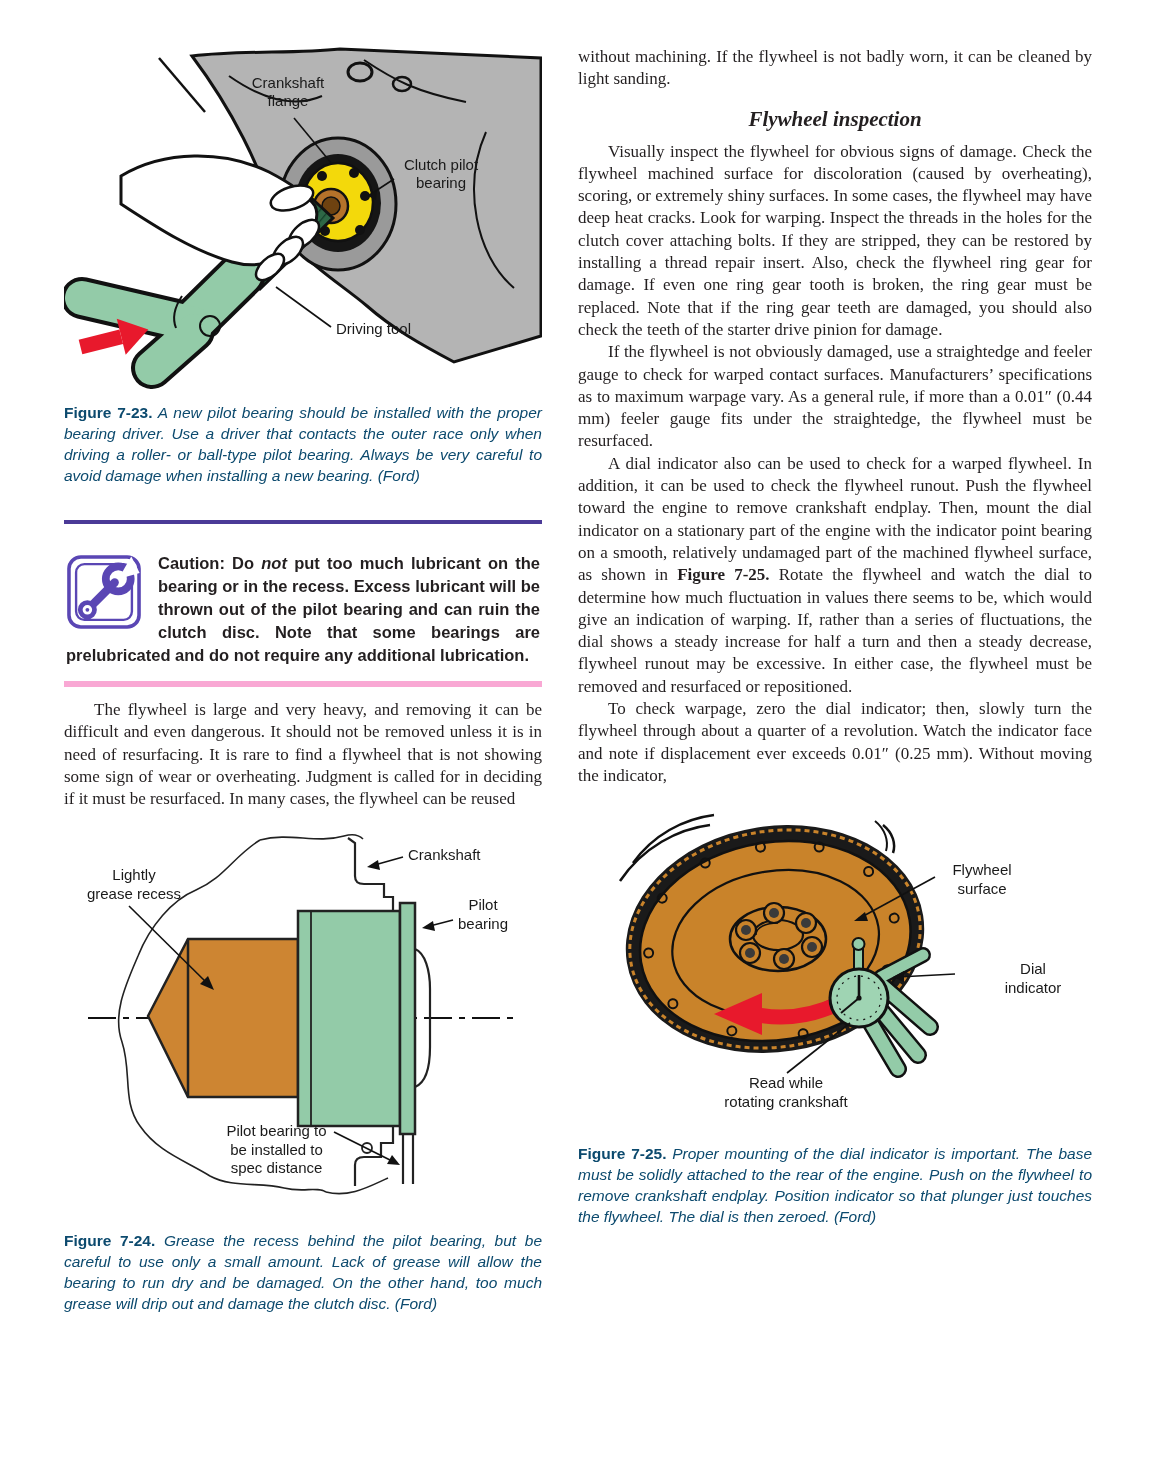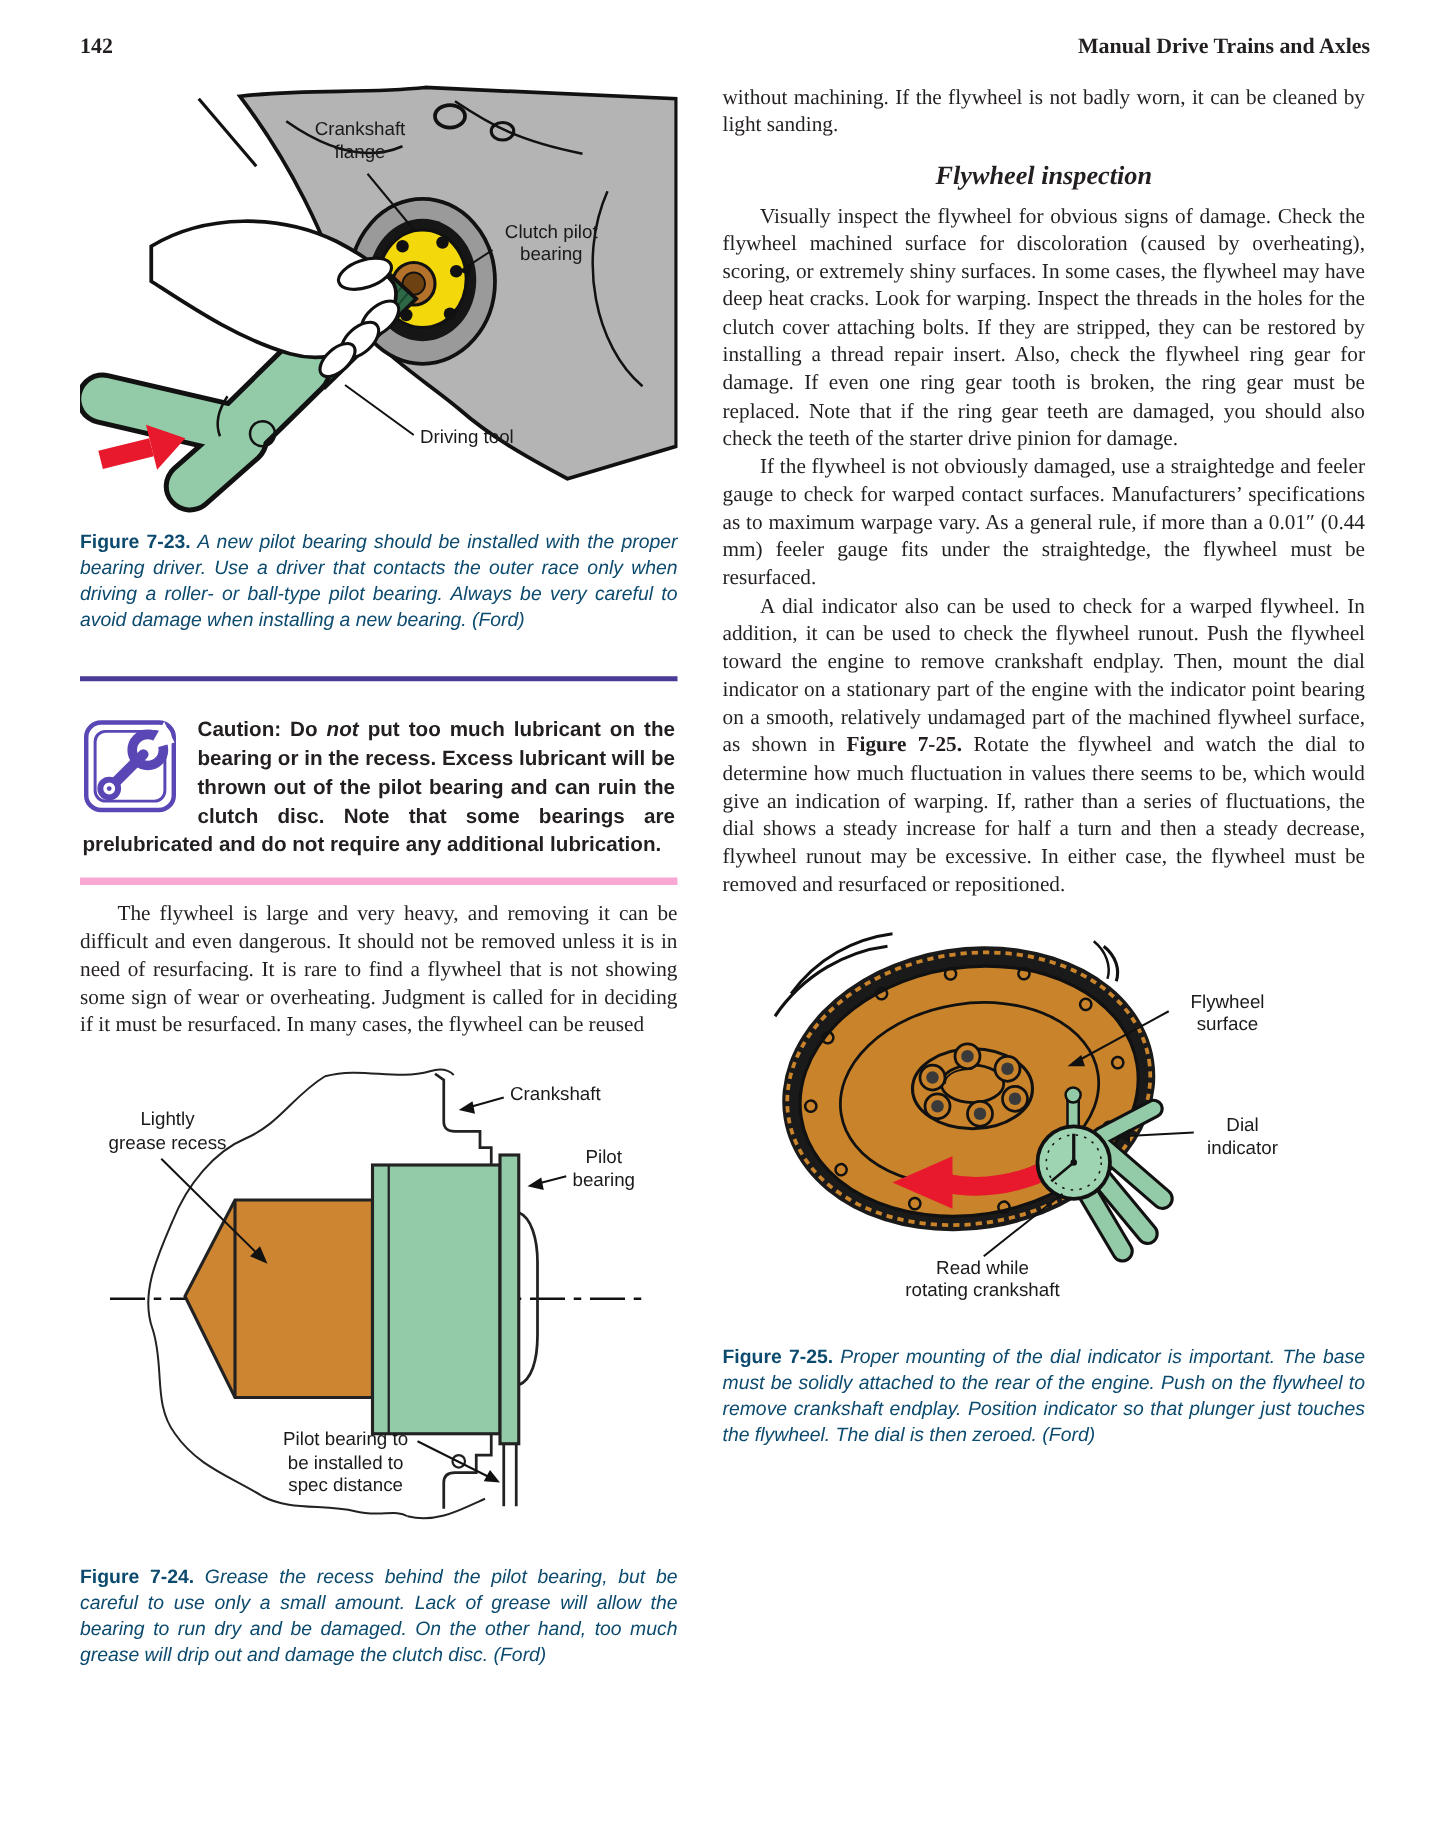--- a/index.html
+++ b/index.html
@@ -40,24 +40,20 @@
   .sub-heading { font-size:21px; font-weight:bold; font-style:italic;
     text-align:center; margin-top:16px; margin-bottom:9px; }
 
   svg { display:block; }
 </style>
 </head>
 <body>
 
 <div class="page">
 
-  <div class="header">
-    <span>142</span>
-    <span>Manual Drive Trains and Axles</span>
-  </div>
 
   <div class="columns">
 
     <div class="col-left">
 
       <div class="figure-wrap" style="width:478px;height:348px;margin-top:20px;">
         <svg width="478" height="348" viewBox="0 0 478 348">
           <defs>
             <pattern id="hatch" width="7" height="7" patternUnits="userSpaceOnUse" patternTransform="rotate(40)">
               <rect width="7" height="7" fill="#2e6846"></rect>
@@ -200,20 +196,21 @@
     <div class="col-right">
       <p class="body-text" style="margin-top:20px;">without machining. If the flywheel is not badly worn, it can be cleaned by light sanding.</p>
 
       <h2 class="sub-heading">Flywheel inspection</h2>
 
       <p class="body-text indent">Visually inspect the flywheel for obvious signs of damage. Check the flywheel machined surface for discoloration (caused by overheating), scoring, or extremely shiny surfaces. In some cases, the flywheel may have deep heat cracks. Look for warping. Inspect the threads in the holes for the clutch cover attaching bolts. If they are stripped, they can be restored by installing a thread repair insert. Also, check the flywheel ring gear for damage. If even one ring gear tooth is broken, the ring gear must be replaced. Note that if the ring gear teeth are damaged, you should also check the teeth of the starter drive pinion for damage.</p>
       <p class="body-text indent">If the flywheel is not obviously damaged, use a straightedge and feeler gauge to check for warped contact surfaces. Manufacturers’ specifications as to maximum warpage vary. As a general rule, if more than a 0.01″ (0.44 mm) feeler gauge fits under the straightedge, the flywheel must be resurfaced.</p>
       <p class="body-text indent">
         <span>A dial indicator also can be used to check for a warped flywheel. In addition, it can be used to check the flywheel runout. Push the flywheel toward the engine to remove crankshaft endplay. Then, mount the dial indicator on a stationary part of the engine with the indicator point bearing on a smooth, relatively undamaged part of the machined flywheel surface, as shown in </span><span class="figref">Figure 7-25.</span><span> Rotate the flywheel and watch the dial to determine how much fluctuation in values there seems to be, which would give an indication of warping. If, rather than a series of fluctuations, the dial shows a steady increase for half a turn and then a steady decrease, flywheel runout may be excessive. In either case, the flywheel must be removed and resurfaced or repositioned.</span>
       </p>
+      <p class="body-text indent">To check warpage, zero the dial indicator; then, slowly turn the flywheel through about a quarter of a revolution. Watch the indicator face and note if displacement ever exceeds 0.01″ (0.25 mm). Without moving the indicator,</p>
 
       <div class="figure-wrap" style="width:514px;height:322px;margin-top:10px;">
         <svg width="514" height="322" viewBox="0 0 514 322">
 
           <path d="M55,66 C75,38 105,22 136,18" fill="none" stroke="#111" stroke-width="2.5"></path>
           <path d="M42,84 C65,50 100,32 132,28" fill="none" stroke="#111" stroke-width="2.5"></path>
           <path d="M305,28 C315,36 318,47 315,56" fill="none" stroke="#111" stroke-width="2.5"></path>
           <path d="M297,24 C307,32 311,44 308,54" fill="none" stroke="#111" stroke-width="2"></path>
 
           <g transform="rotate(-9 197 142)">
@@ -276,21 +273,21 @@
           </g>
 
           <line x1="357" y1="80" x2="280" y2="122" stroke="#111" stroke-width="1.6"></line>
           <polygon points="276,124 287,115 290,124" fill="#111"></polygon>
           <line x1="377" y1="177" x2="320" y2="180" stroke="#111" stroke-width="1.6"></line>
           <polygon points="315,180 326,174 326,185" fill="#111"></polygon>
           <line x1="209" y1="276" x2="272" y2="226" stroke="#111" stroke-width="1.6"></line>
         </svg>
         <div class="fig-label center" style="left:345px;top:64px;width:118px;">Flywheel
 surface</div>
-        <div class="fig-label center" style="left:361px;top:163px;width:110px;">Dial
+        <div class="fig-label center" style="left:400px;top:163px;width:110px;">Dial
 indicator</div>
         <div class="fig-label center" style="left:118px;top:277px;width:180px;">Read while
 rotating crankshaft</div>
       </div>
 
       <p class="caption" style="margin-top:24px;">
         <span class="lead">Figure 7-25.</span><span> Proper mounting of the dial indicator is important. The base must be solidly attached to the rear of the engine. Push on the flywheel to remove crankshaft endplay. Position indicator so that plunger just touches the flywheel. The dial is then zeroed. (Ford)</span>
       </p>
     </div>
   </div>

